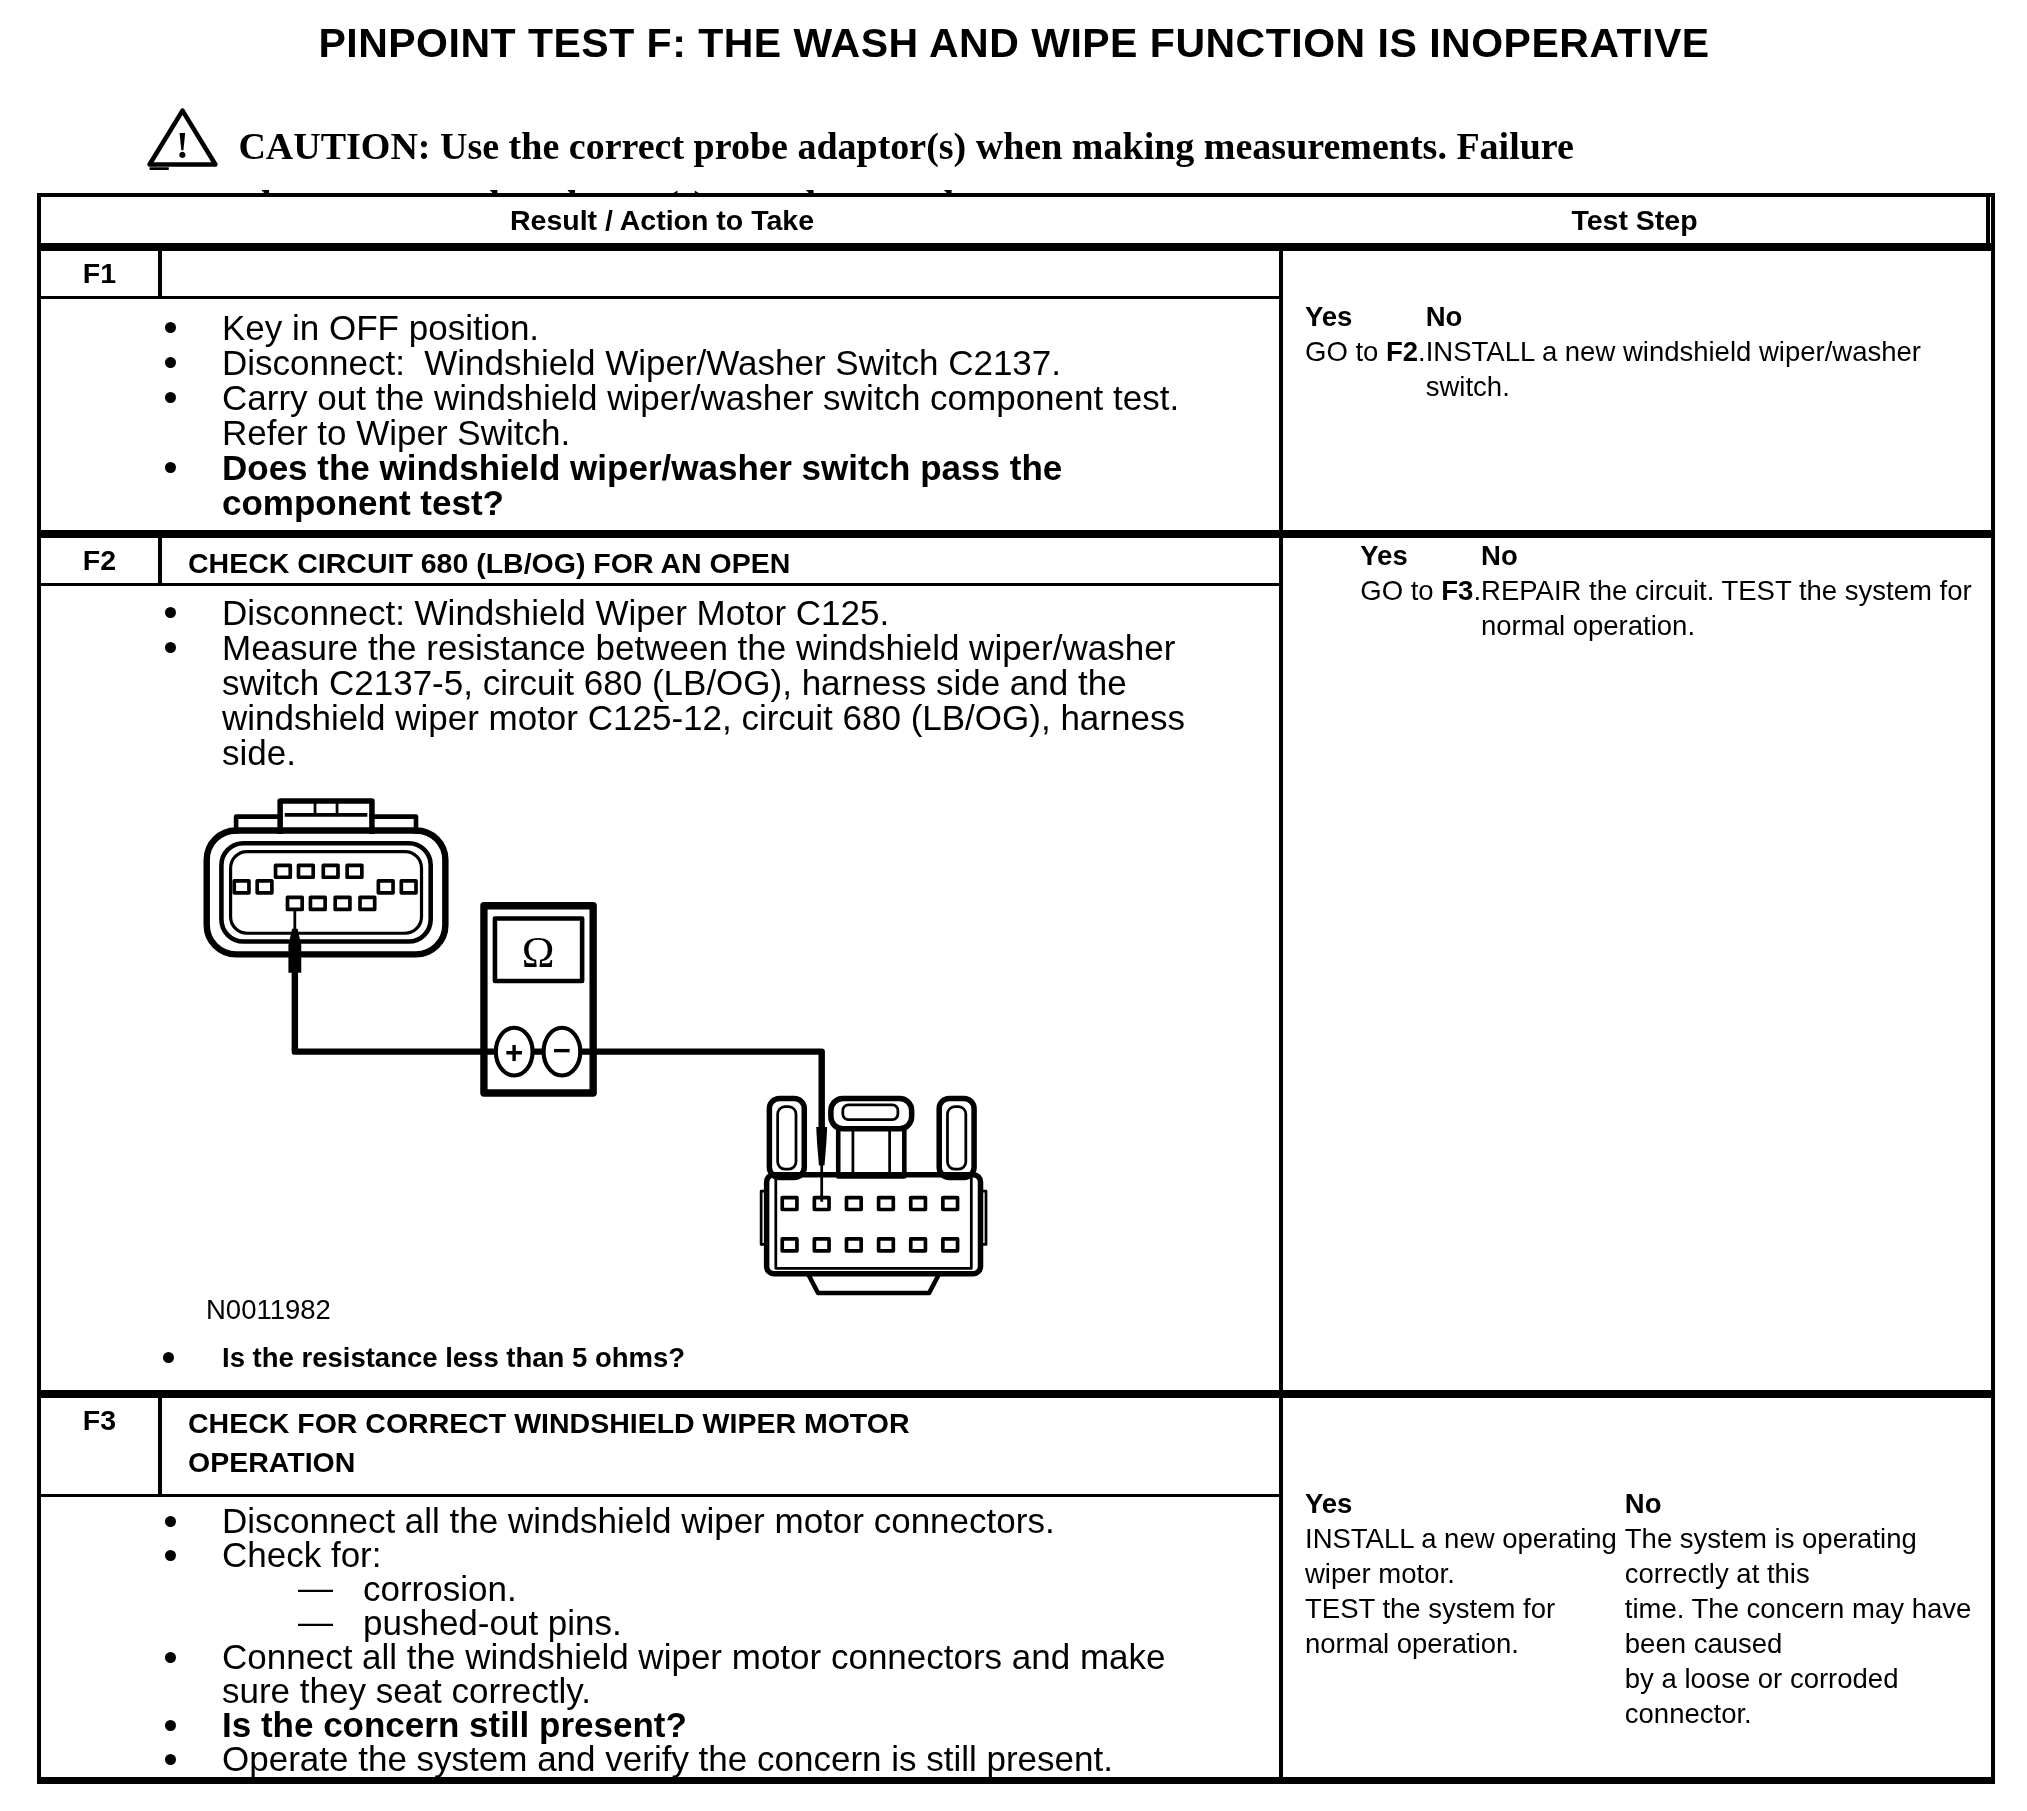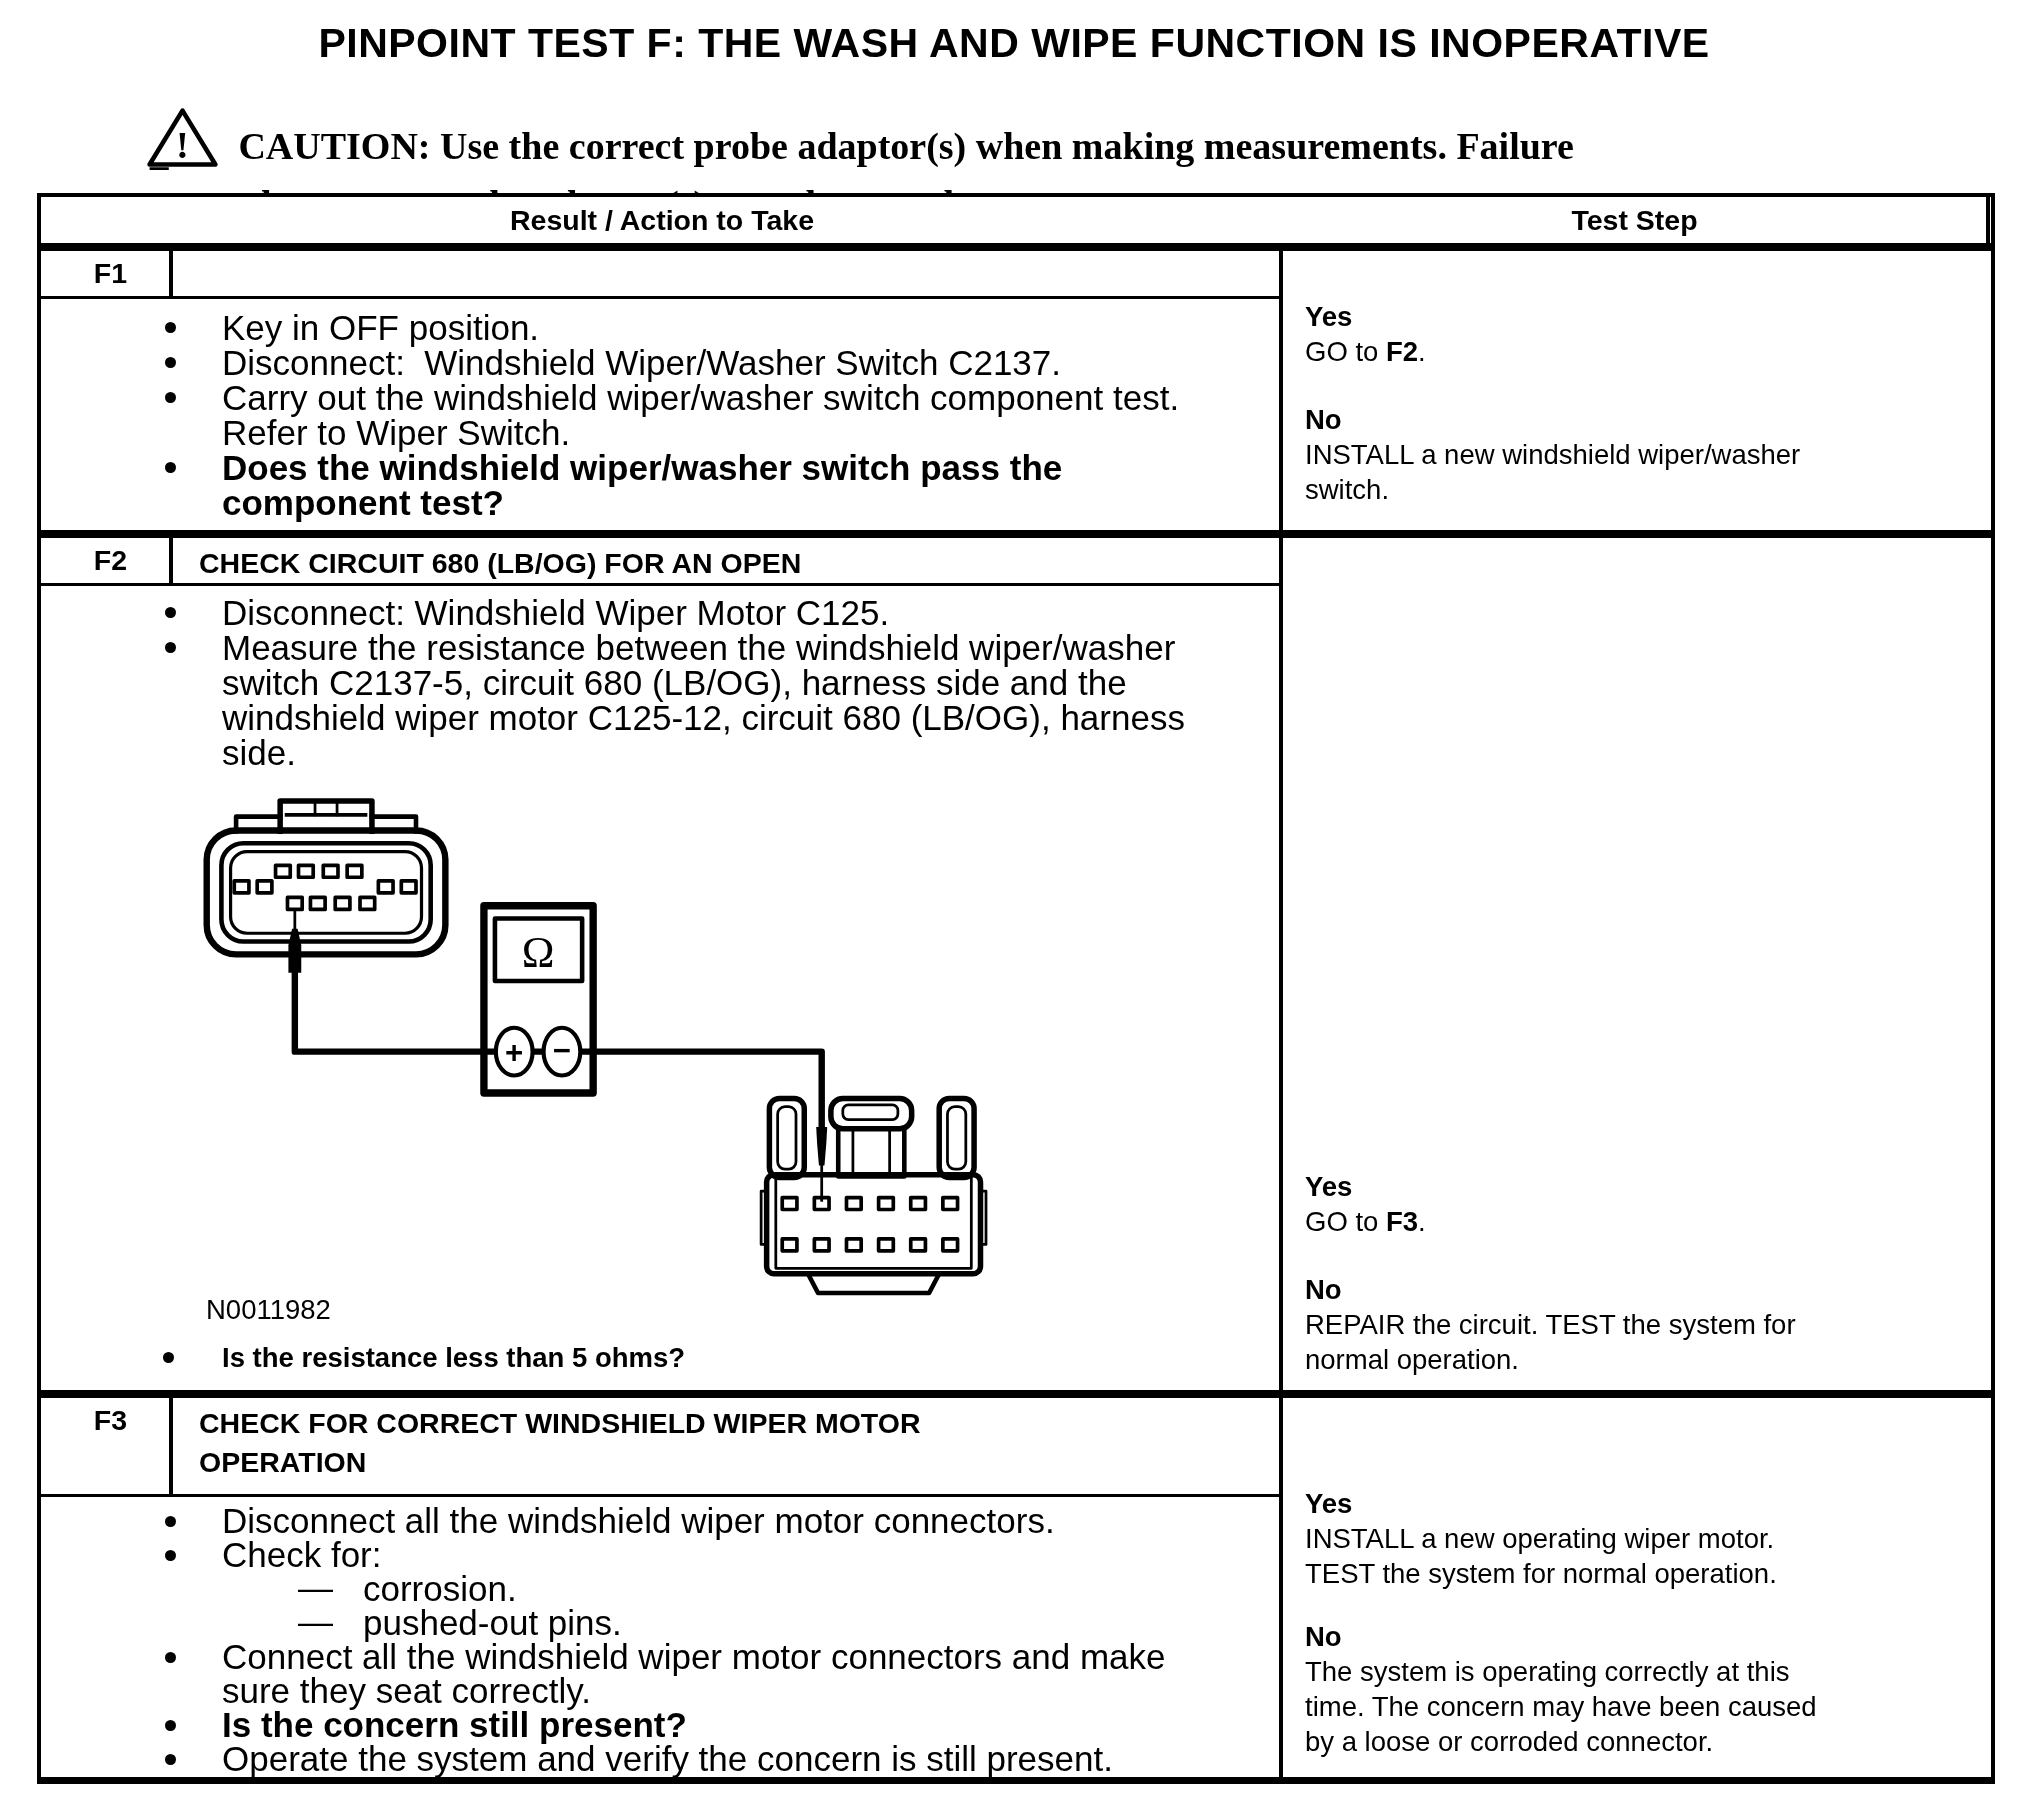--- a/index.html
+++ b/index.html
@@ -20,28 +20,28 @@
   .tbl *{box-sizing:border-box;}
   .tbl-header{height:54px;border-bottom:8.3px solid #000;display:grid;
               grid-template-columns:1242px 707px;}
   .th-cell{display:flex;align-items:center;justify-content:center;
            font-size:28.5px;font-weight:bold;}
   .th-left{border-right:4.6px solid #000;}
 
   .group{display:grid;grid-template-columns:1242px 707px;border-bottom:8.3px solid #000;}
   .group.last{border-bottom:none;}
   .cell-title{grid-column:1;grid-row:1;border-right:4.6px solid #000;
-              border-bottom:3.7px solid #000;display:grid;grid-template-columns:121px 1116px;padding-left:11px;}
+              border-bottom:3.7px solid #000;display:grid;grid-template-columns:121px 1116px;}
   .step-id-cell{border-right:4.6px solid #000;display:flex;align-items:flex-start;
                 justify-content:center;padding-top:6.4px;font-size:28.5px;font-weight:bold;}
   .step-title{padding:6.4px 9.2px 0 26px;font-size:28.5px;font-weight:bold;line-height:39px;
               white-space:pre-line;}
   .cell-body{grid-column:1;grid-row:2;border-right:4.6px solid #000;position:relative;}
   .cell-result{grid-column:2;grid-row:1 / span 2;padding:0 18.4px 0 22px;
-               font-size:27.5px;line-height:35px;display:flex;flex-direction:column;}
+               font-size:27.5px;line-height:35px;display:flex;flex-direction:row;}
   .g1 .cell-result{padding-top:48px;}
   .g2 .cell-result{justify-content:flex-end;padding-bottom:13px;}
   .g3 .cell-result{padding-top:88px;}
   .res-label{font-weight:bold;}
   .res-yes{margin-bottom:33px;}
   .res-text{white-space:pre-line;}
 
   
   ul.bullets{margin:0;padding:11px 9.2px 0 181px;list-style:none;
              font-size:35px;line-height:35px;}

